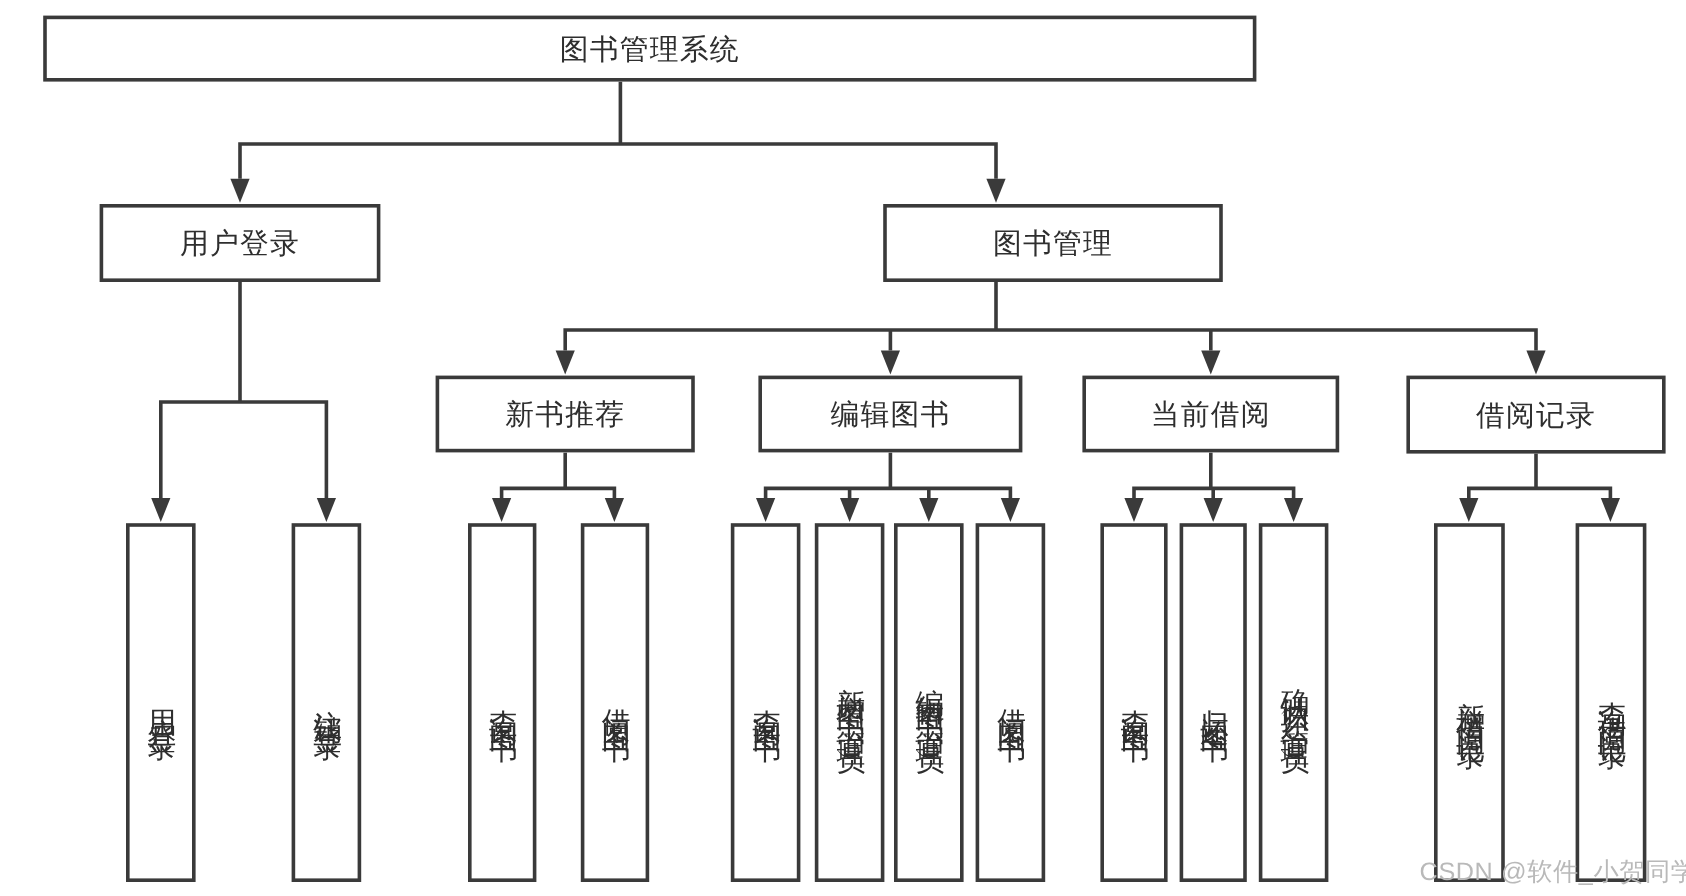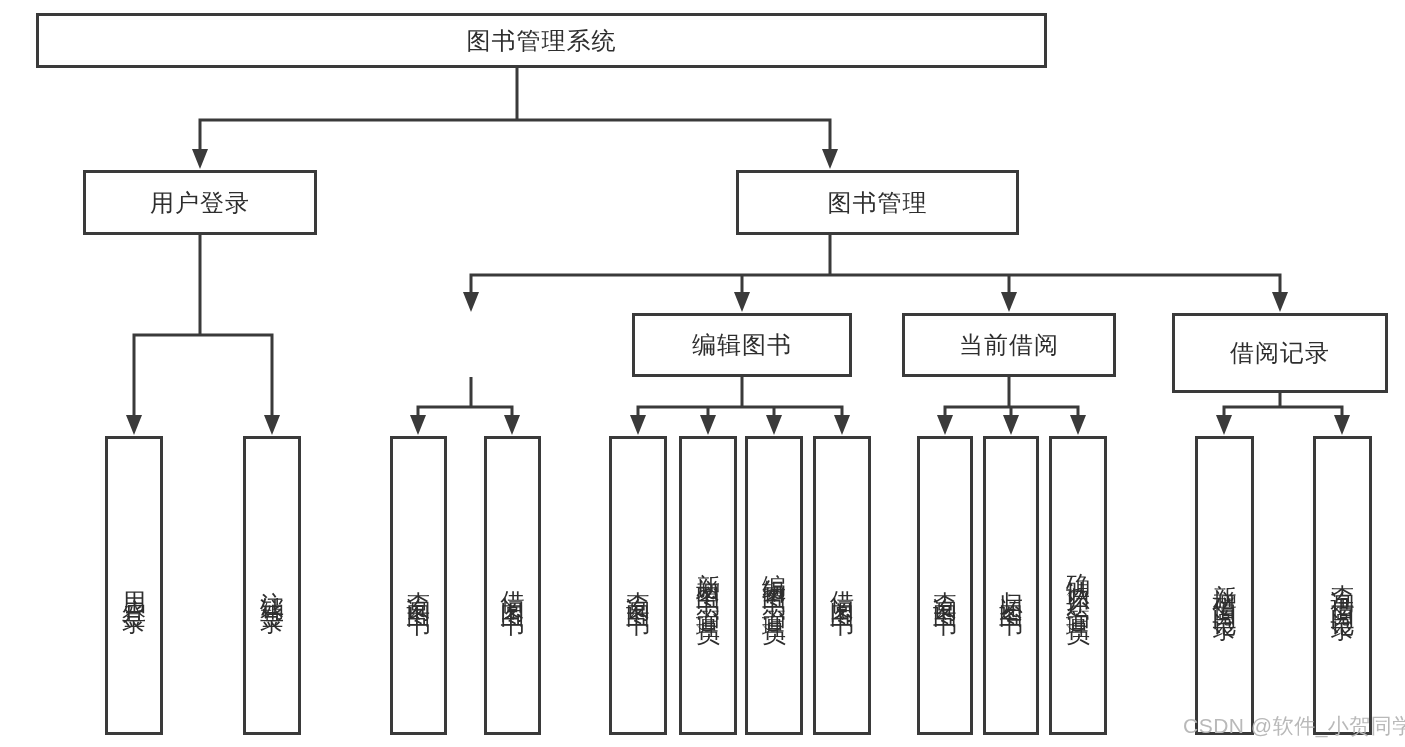--- a/index.html
+++ b/index.html
@@ -68,27 +68,30 @@
     <span>图书管理系统</span>
   </div>
 
   <div class="node h" style="left:83px;top:170px;width:234px;height:65px">
     <span>用户登录</span>
   </div>
   <div class="node h" style="left:736px;top:170px;width:283px;height:65px">
     <span>图书管理</span>
   </div>
 
+  <div class="node h" style="left:363px;top:313px;width:216px;height:64px">
+    <span>新书推荐</span>
+  </div>
   <div class="node h" style="left:632px;top:313px;width:220px;height:64px">
     <span>编辑图书</span>
   </div>
   <div class="node h" style="left:902px;top:313px;width:214px;height:64px">
     <span>当前借阅</span>
   </div>
-  <div class="node h" style="left:1172px;top:313px;width:216px;height:80px">
+  <div class="node h" style="left:1172px;top:313px;width:216px;height:65px">
     <span>借阅记录</span>
   </div>
 
   <div class="node v" style="left:105px;top:436px;width:58px;height:299px">
     <span>用户登录</span>
   </div>
   <div class="node v" style="left:243px;top:436px;width:58px;height:299px">
     <span>注销登录</span>
   </div>
 

